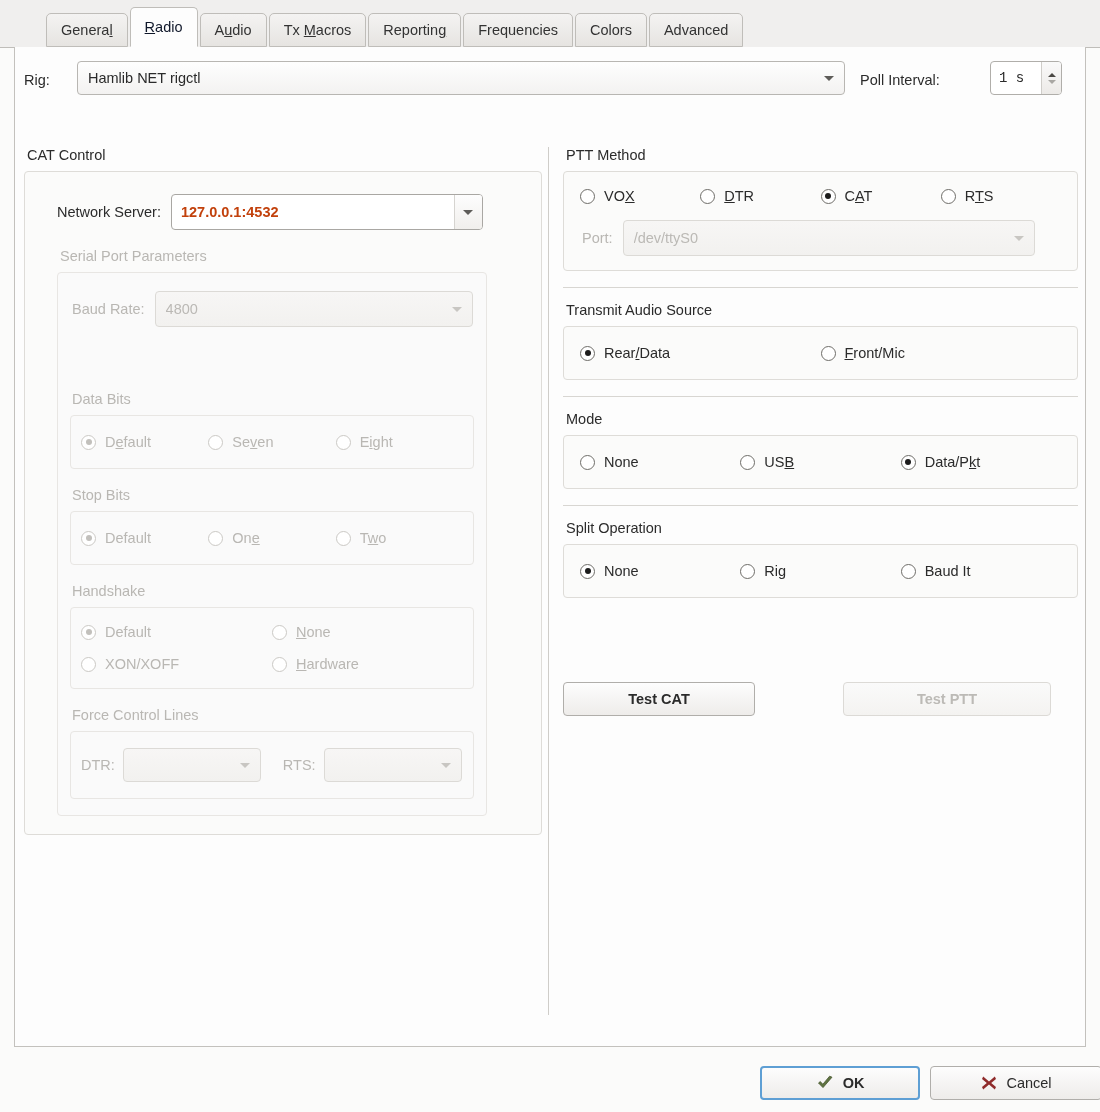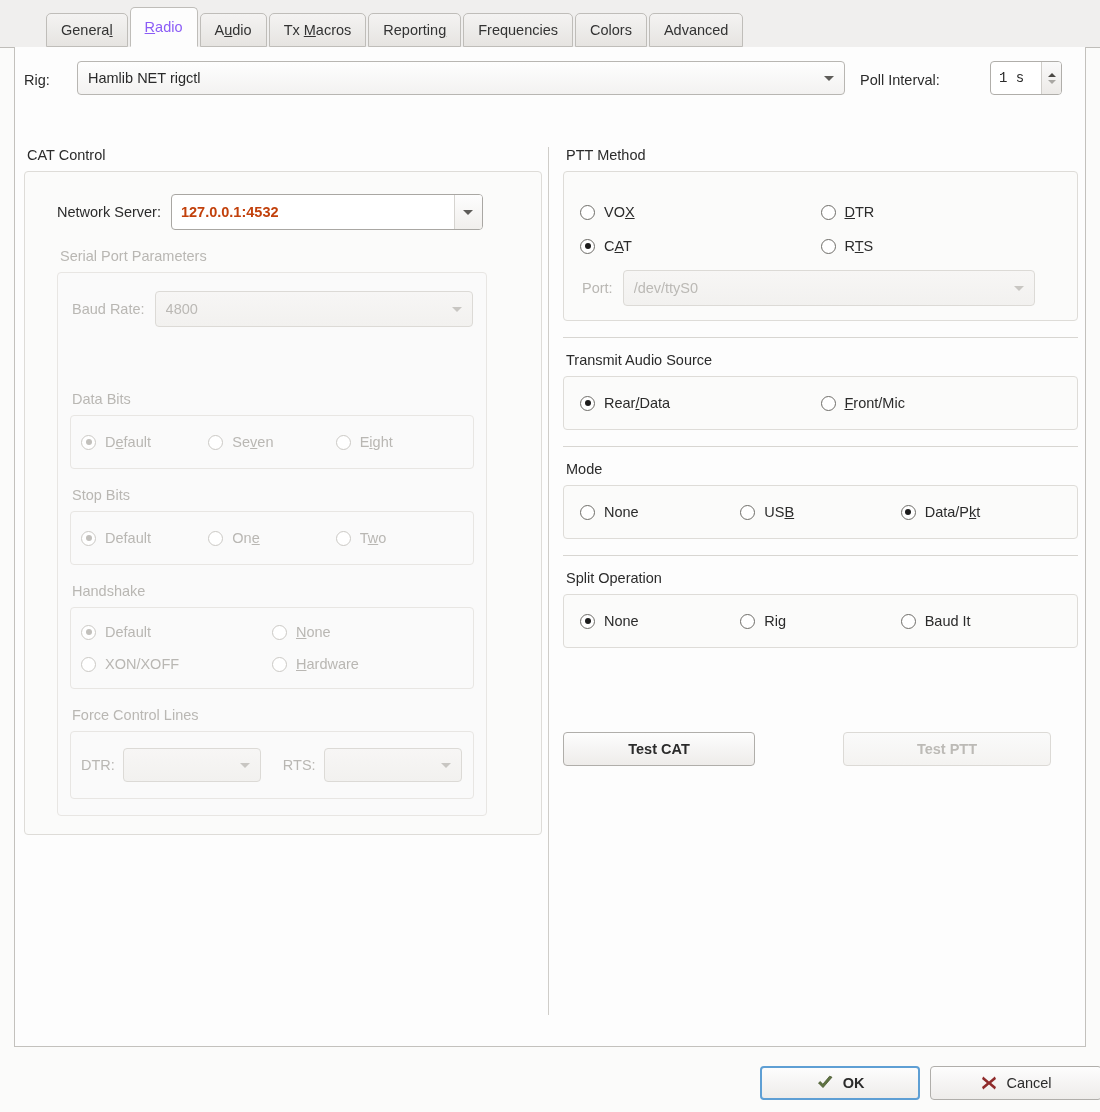--- a/index.html
+++ b/index.html
@@ -33,21 +33,21 @@
     margin-right: 2px;
     color: #333;
     white-space: nowrap;
     position: relative; top: 0;
   }
   .tab.active {
     background: #fdfdfd;
     border-bottom: 1px solid #fdfdfd;
     height: 40px;
     z-index: 3;
-    color: #8b5cf6;
+    color: #0f172a;
   }
   .mn { text-decoration: underline; }
 
   
   .page {
     position: absolute; left: 14px; top: 47px;
     width: 1072px; height: 1000px;
     background: #fdfdfd;
     border: 1px solid #c3c1bd;
     border-top: none;
@@ -379,21 +379,21 @@
           </div>
         </div>
       </div>
     </div>
 
     <div class="col-right">
 
       <div>
         <div class="grouptitle">PTT Method</div>
         <div class="groupbox" style="padding:16px 16px 14px 16px;">
-          <div id="ptt-grid" style="display:grid;grid-template-columns:1fr 1fr;row-gap:18px;margin-top:16px;">
+          <div id="ptt-grid" style="display:grid;grid-template-columns:1fr 1fr 1fr 1fr;row-gap:0;">
               <div class="radio">
                 <span class="rdot"></span>
                 <span class="rlabel">VO<span class="mn">X</span></span>
               </div>
               <div class="radio">
                 <span class="rdot"></span>
                 <span class="rlabel"><span class="mn">D</span>TR</span>
               </div>
               <div class="radio">
                 <span class="rdot on"></span>

